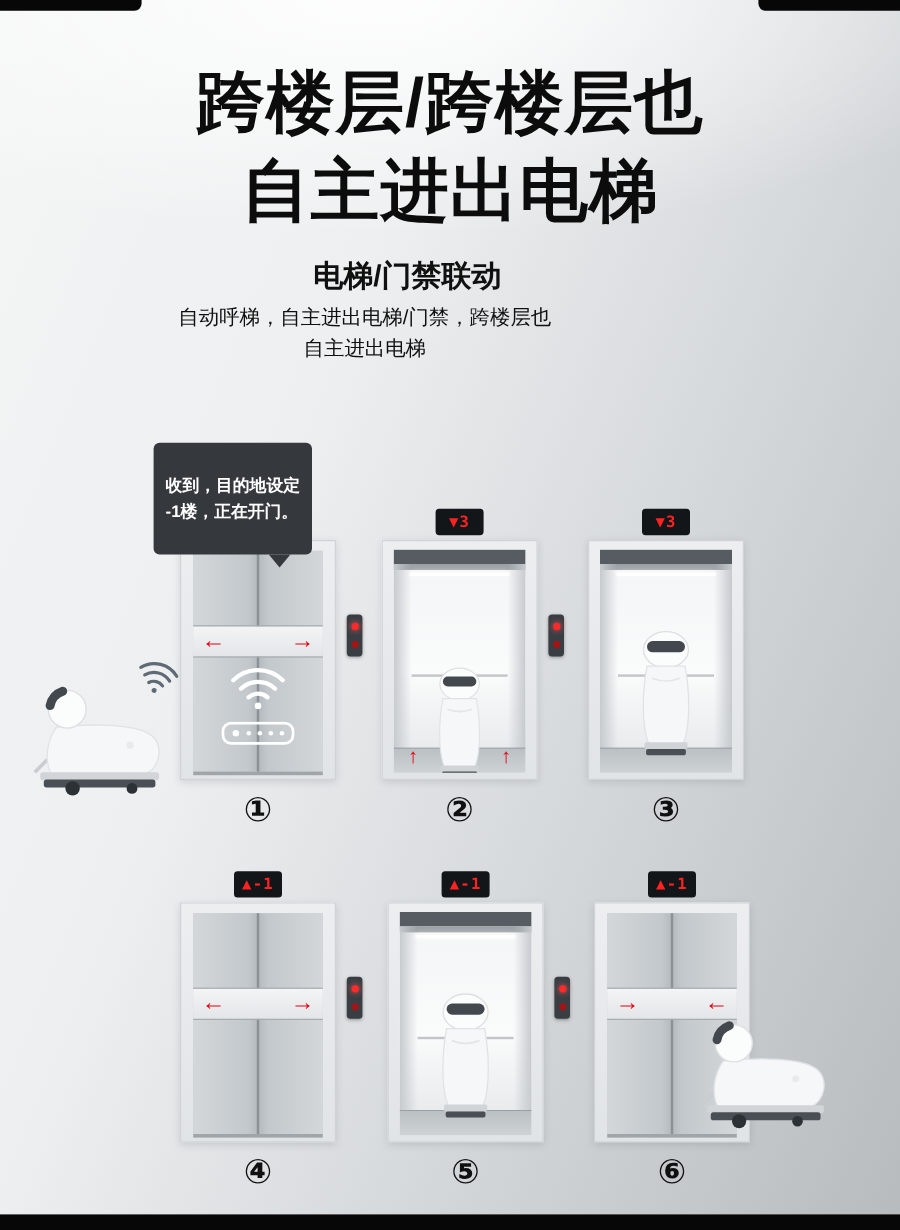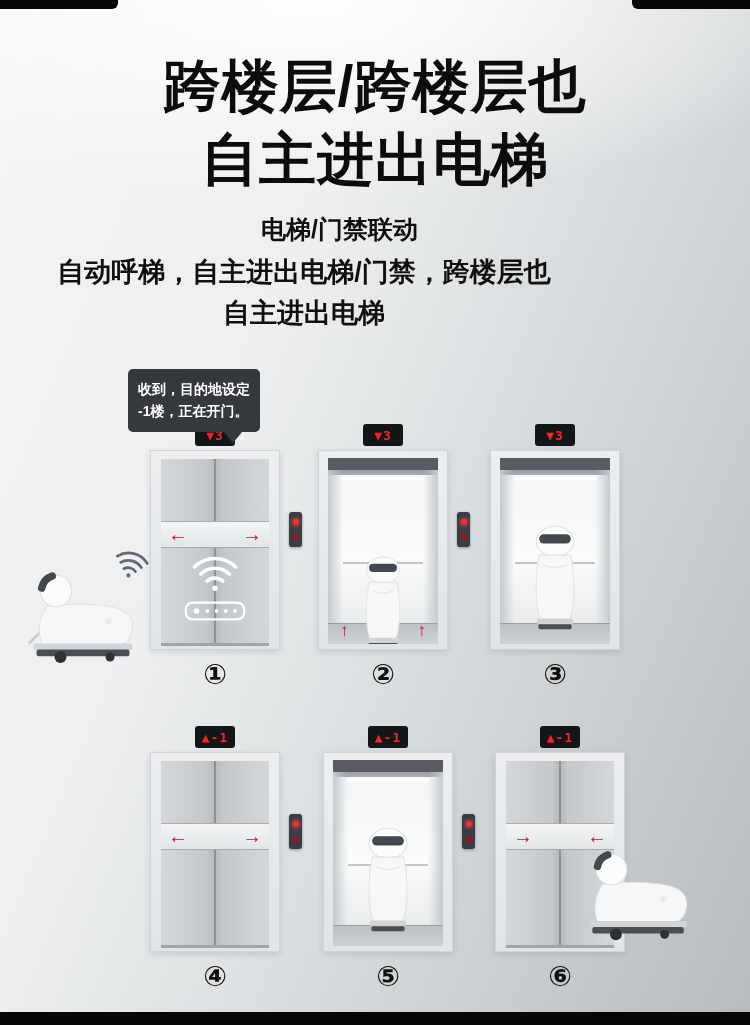--- a/index.html
+++ b/index.html
@@ -14,24 +14,24 @@
   .top-bar { position:absolute; top:0; height:9px; background:#070707; }
   .top-bar.left  { left:0;  width:118px; border-bottom-right-radius:6px; }
   .top-bar.right { right:0; width:118px; border-bottom-left-radius:6px; }
   .bottom-bar { position:absolute; bottom:0; left:0; width:750px; height:13px; background:#070707; }
 
   .title { position:absolute; top:50px; left:0; width:750px; text-align:center;
            font-size:57px; font-weight:900; color:#0c0c0c; line-height:1.28; letter-spacing:1px; }
   .subtitle { position:absolute; top:213px; left:0; width:679px; text-align:center;
               font-size:25px; font-weight:800; color:#101010; }
   .desc { position:absolute; top:252px; left:0; width:608px; text-align:center;
-          font-size:27px; font-weight:700; color:#101010; line-height:1.5; }
+          font-size:17px; font-weight:400; color:#101010; line-height:1.5; }
 
   .bubble { position:absolute; color:#fff; font-size:14px; font-weight:600;
-            line-height:1.55; padding:10px 10px; border-radius:5px; z-index:30; }
+            line-height:1.55; padding:25px 10px; border-radius:5px; z-index:30; }
   .bubble.dark { left:128px; top:369px; background:#35393e; }
   .bubble.dark::after { content:""; position:absolute; left:96px; top:100%;
             border:9px solid transparent; border-top:11px solid #35393e; }
   .bubble.blue { left:16px; top:492px; background:#56688f; }
   .bubble.blue::after { content:""; position:absolute; left:32px; top:100%;
             border:8px solid transparent; border-top:11px solid #56688f; }
 
   .elev-wrap { position:absolute; width:130px; height:268px; }
   .display { position:absolute; top:0; left:50%; transform:translateX(-50%);
              min-width:40px; height:22px; padding:0 4px; background:#131619; border-radius:3px;

